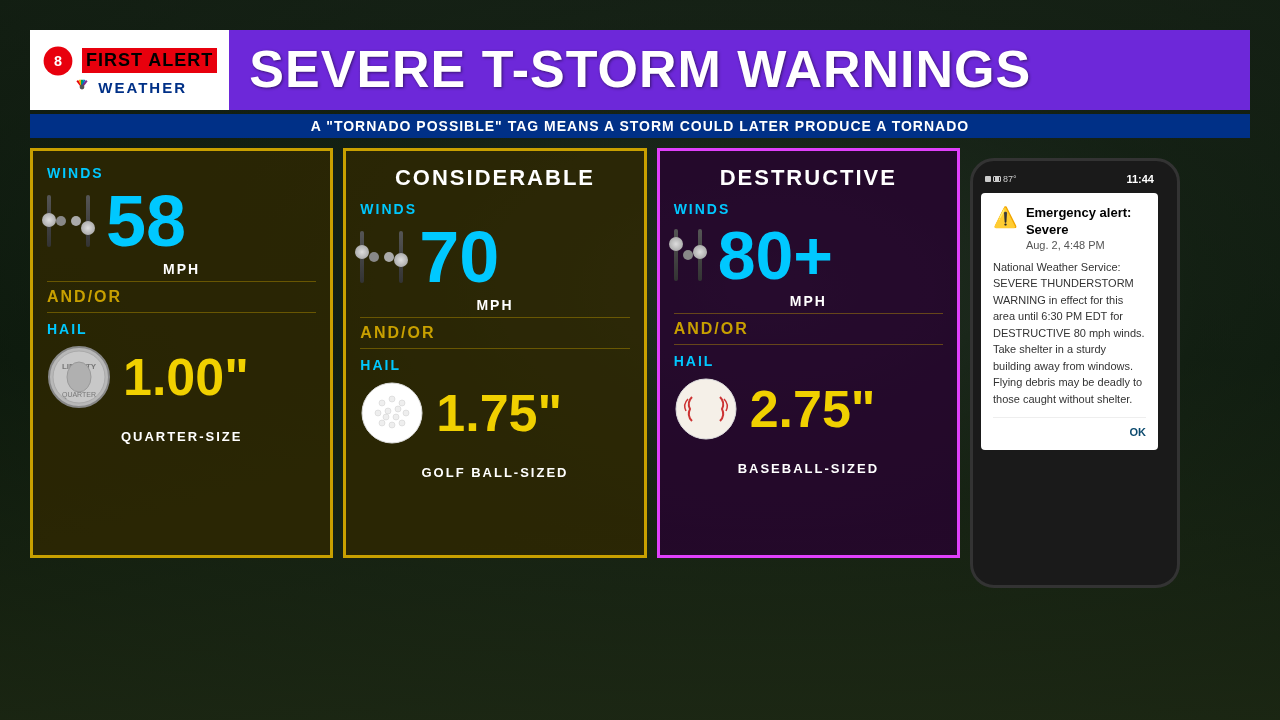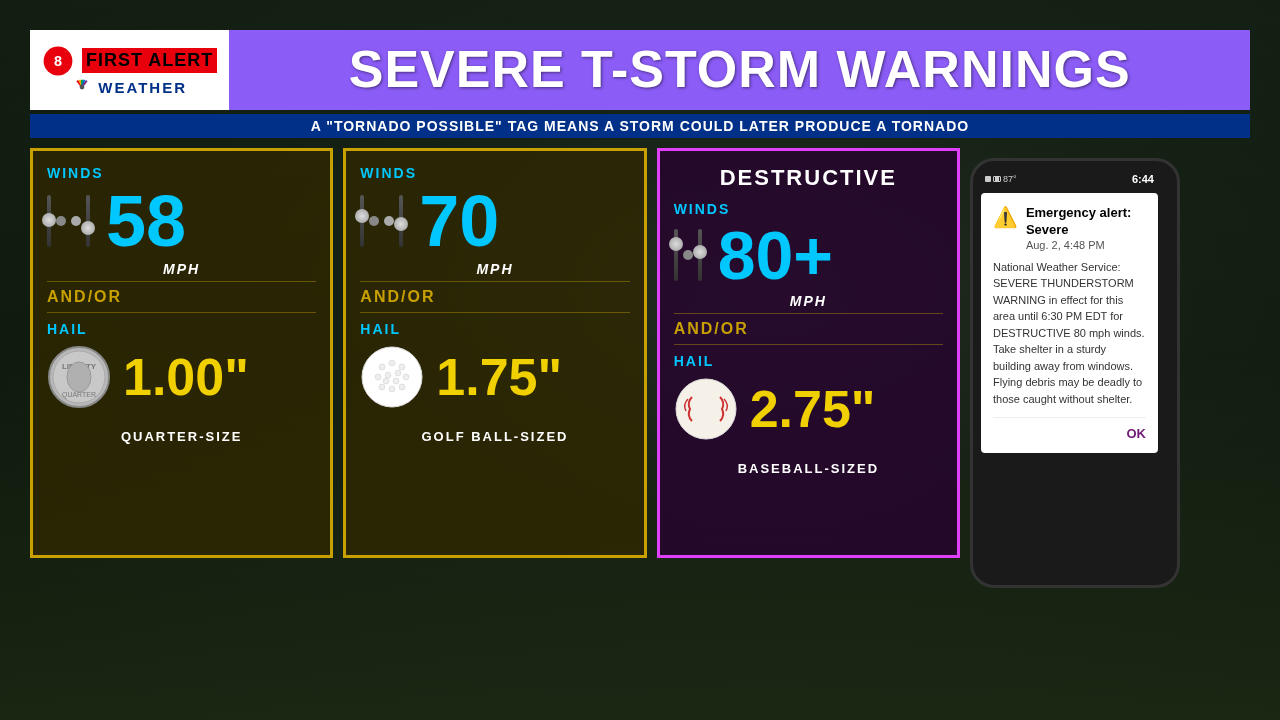--- a/index.html
+++ b/index.html
@@ -84,27 +84,26 @@
     }
 
     .weather-text {
       font-size: 15px;
       font-weight: 700;
       color: #003087;
       letter-spacing: 2px;
     }
 
     .title-box {
-      background: #8b5cf6;
+      background: #6d28d9;
       flex: 1;
       display: flex;
       flex-direction: column;
       justify-content: center;
       padding: 0 20px;
-      text-align: center;
     }
 
     .main-title {
       color: white;
       font-size: 52px;
       font-weight: 900;
       letter-spacing: 1px;
       line-height: 1.1;
       text-shadow: 1px 1px 3px rgba(0,0,0,0.5);
     }
@@ -178,21 +177,20 @@
       font-size: 68px;
     }
 
     .mph-label {
       color: white;
       font-size: 14px;
       font-weight: 700;
       letter-spacing: 2px;
       text-align: center;
       margin-bottom: 0;
-      font-style: italic;
     }
 
     .andor {
       color: #c8a000;
       font-size: 16px;
       font-weight: 700;
       letter-spacing: 2px;
       padding: 6px 0;
       border-top: 1px solid rgba(200,160,0,0.4);
       border-bottom: 1px solid rgba(200,160,0,0.4);
@@ -288,22 +286,22 @@
       color: #555;
     }
 
     .alert-body {
       font-size: 11px;
       color: #333;
       line-height: 1.5;
     }
 
     .alert-ok {
-      color: #701a75;
-      font-size: 13px;
+      color: #0c4a6e;
+      font-size: 11px;
       font-weight: 600;
       text-align: right;
       margin-top: 10px;
       padding-top: 8px;
       border-top: 1px solid #eee;
     }
   </style>
 </head>
 <body>
 
@@ -371,20 +369,21 @@
           <text x="32" y="24" text-anchor="middle" fill="#777" font-size="8" font-weight="bold">LIBERTY</text>
           <ellipse cx="32" cy="32" rx="12" ry="15" fill="#b0b0b0" stroke="#999" stroke-width="1"></ellipse>
           <text x="32" y="52" text-anchor="middle" fill="#777" font-size="7">QUARTER</text>
         </svg>
         <div class="hail-size">1.00"</div>
       </div>
       <div class="hail-name">QUARTER-SIZE</div>
     </div>
 
     <div class="card card-considerable">
+      <div class="card-title">CONSIDERABLE</div>
       <div class="winds-label">WINDS</div>
       <div class="wind-display">
         <div style="display:flex;gap:5px;align-items:center;margin-right:6px;">
           <div style="position:relative;width:4px;height:52px;background:linear-gradient(#555,#333);border-radius:2px;">
             <div style="width:14px;height:14px;background:radial-gradient(circle,#ddd,#999);border-radius:50%;position:absolute;left:-5px;top:14px;"></div>
           </div>
           <div style="width:10px;height:10px;background:#888;border-radius:50%;"></div>
           <div style="width:10px;height:10px;background:#aaa;border-radius:50%;"></div>
           <div style="position:relative;width:4px;height:52px;background:linear-gradient(#555,#333);border-radius:2px;">
             <div style="width:14px;height:14px;background:radial-gradient(circle,#ddd,#999);border-radius:50%;position:absolute;left:-5px;top:22px;"></div>
@@ -457,21 +456,21 @@
       <div class="phone-mockup">
 
         <div class="phone-status-bar">
           <div style="display:flex;gap:2px;align-items:center;">
             <div style="width:6px;height:6px;background:#ccc;border-radius:1px;"></div>
             <div style="width:8px;height:6px;border:1px solid #ccc;border-radius:1px;position:relative;">
               <div style="width:4px;height:4px;background:#ccc;position:absolute;bottom:0;left:1px;"></div>
             </div>
             <span style="font-size:9px;color:#ccc;">87°</span>
           </div>
-          <div class="phone-time">6:44</div>
+          <div class="phone-time">11:44</div>
         </div>
 
         <div class="alert-card">
           <div class="alert-header">
             <div class="alert-icon">⚠️</div>
             <div>
               <div class="alert-title">Emergency alert: Severe</div>
               <div class="alert-date">Aug. 2, 4:48 PM</div>
             </div>
           </div>

